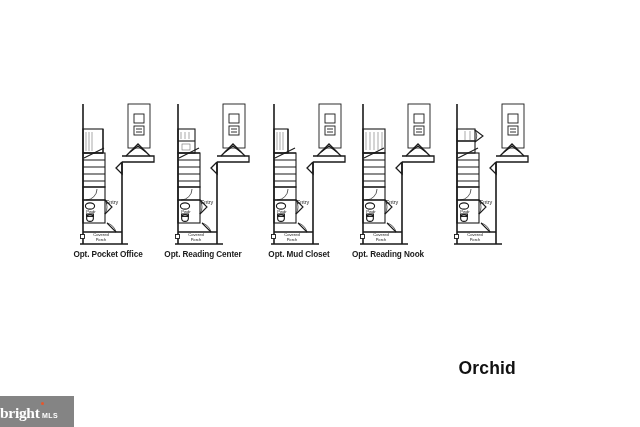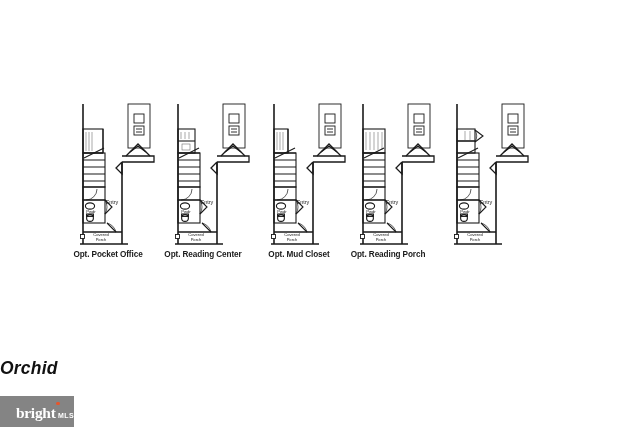--- a/index.html
+++ b/index.html
@@ -53,22 +53,21 @@
     color: #1a1a1a;
     white-space: nowrap;
   }
 
   
   #title-block {
     position: absolute;
     left: 0;
     top: 358px;
     width: 516px;
-    text-align: left;
-    font-style: italic;
+    text-align: right;
   }
   #title-line-1 {
     font-size: 17.5px;
     font-weight: bold;
     letter-spacing: 0.2px;
     line-height: 21px;
     color: #111111;
   }
   #title-line-2 {
     font-size: 17.5px;
@@ -81,21 +80,21 @@
   
   #watermark {
     position: absolute;
     left: 0;
     bottom: 0;
     width: 74px;
     height: 31px;
     background: #848484;
     display: flex;
     align-items: center;
-    justify-content: flex-end;
+    justify-content: flex-start;
   }
   #watermark-inner {
     position: relative;
     display: flex;
     align-items: baseline;
     transform: translateY(1px);
   }
   #wm-bright {
     font-family: "Liberation Serif", serif;
     font-size: 15.5px;
@@ -354,21 +353,21 @@
           <rect x="74" y="14" width="10" height="9"></rect>
           <rect x="74" y="26" width="10" height="9"></rect>
           <path d="M76,29 L82,29 M76,32 L82,32"></path>
         </g>
         <rect x="20.5" y="134.5" width="4" height="4" fill="#ffffff" stroke="#1a1a1a" stroke-width="0.9"></rect>
         <text x="52" y="104" font-family="Liberation Sans, sans-serif" font-size="5.4" fill="#1a1a1a" text-anchor="middle">Entry</text>
         <text x="31" y="112.5" font-family="Liberation Sans, sans-serif" font-size="4.2" fill="#1a1a1a" text-anchor="middle">Pwdr</text>
         <text x="41" y="136" font-family="Liberation Sans, sans-serif" font-size="4.1" fill="#1a1a1a" text-anchor="middle">Covered</text>
         <text x="41" y="141" font-family="Liberation Sans, sans-serif" font-size="4.1" fill="#1a1a1a" text-anchor="middle">Porch</text>
       </svg>
-      <div class="plan-caption">Opt. Reading Porch</div>
+      <div class="plan-caption">Opt. Reading Nook</div>
     </div>
 
     <div class="plan-unit" style="left:434px;">
       <svg class="plan-svg" viewBox="0 0 96 148" xmlns="http://www.w3.org/2000/svg">
         <g fill="none" stroke="#1a1a1a" stroke-width="1.6">
           <path d="M23,4 L23,144"></path>
           <path d="M62,62 L62,144"></path>
           <path d="M23,132 L62,132"></path>
           <path d="M20,144 L68,144"></path>
         </g>

